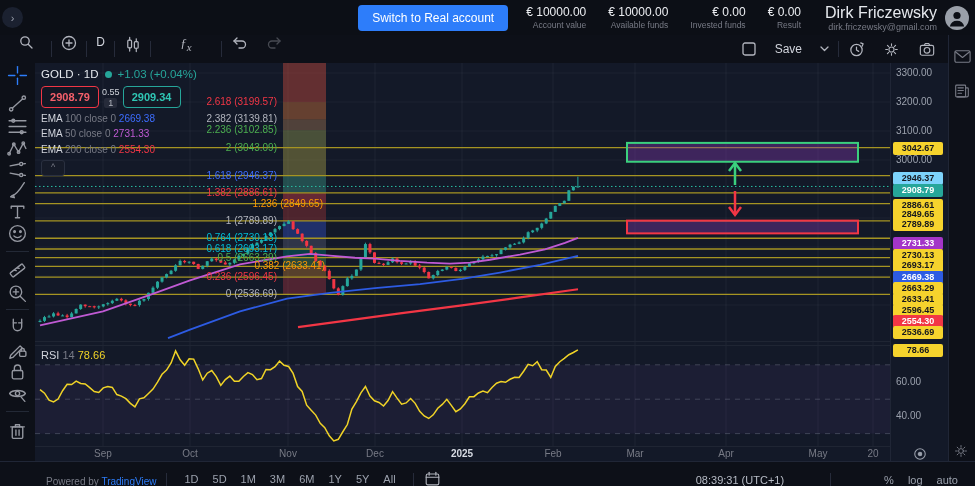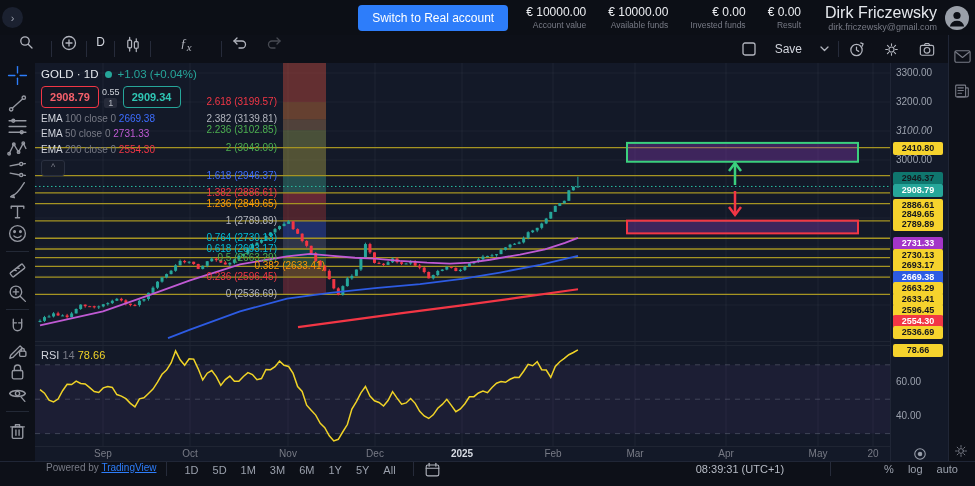--- a/index.html
+++ b/index.html
@@ -78,21 +78,21 @@
        border-left:1px solid #202636;}
   .ax-lab{position:absolute;left:5px;font-size:10px;color:#9ba1ad;}
   .badge{position:absolute;left:2px;width:50px;height:13px;line-height:13px;border-radius:2px;
        text-align:center;font-size:9px;font-weight:bold;}
   .right-toolbar{position:absolute;left:948px;top:-28px;width:27px;height:426px;background:#0d1018;
        border-left:1px solid #202636;z-index:6;}
   .rt-icon{position:absolute;left:4px;width:19px;height:19px;cursor:pointer;}
   .rt-icon svg{stroke:#787b86;fill:none;stroke-width:1.2;stroke-linecap:round;stroke-linejoin:round;}
   
   .bottom{position:absolute;top:461px;left:0;width:975px;height:25px;background:#0d1018;
-       border-top:1px solid #202636;display:flex;align-items:flex-start;font-size:11px;}
+       border-top:1px solid #202636;display:flex;align-items:flex-end;font-size:11px;}
   .powered{margin-left:46px;color:#787b86;font-size:10px;}
   .powered a{color:#2d7dfa;text-decoration:underline;cursor:pointer;}
   .bb-sep{width:1px;height:14px;background:#262b3a;margin:0 10px;}
   .range-btn{background:none;border:none;color:#9ba1ad;font-family:inherit;font-size:11px;
        padding:2px 7px;cursor:pointer;}
   .bb-right{margin-left:auto;display:flex;align-items:center;margin-right:10px;gap:36px;}
   .clock{color:#b7bcc6;cursor:pointer;}
   .toggle{color:#9ba1ad;margin:0 7px;cursor:pointer;}
 </style>
 </head>
@@ -678,21 +678,21 @@
         <span class="y">78.66</span>
       </div>
 
       <div id="fibLabels">
           <div class="fib-lab" style="top: 33.12px; color: rgb(242, 54, 69);">2.618 (3199.57)</div>
           <div class="fib-lab" style="top: 50.45px; color: rgb(178, 181, 190);">2.382 (3139.81)</div>
           <div class="fib-lab" style="top: 61.17px; color: rgb(76, 175, 80);">2.236 (3102.85)</div>
           <div class="fib-lab" style="top: 78.5px; color: rgb(76, 175, 80);">2 (3043.09)</div>
           <div class="fib-lab" style="top: 106.55px; color: rgb(61, 109, 255);">1.618 (2946.37)</div>
           <div class="fib-lab" style="top: 123.88px; color: rgb(242, 54, 69);">1.382 (2886.61)</div>
-          <div class="fib-lab" style="top: 134.6px; color: rgb(255, 152, 0);">1.236 (2849.65)</div>
+          <div class="fib-lab" style="top: 134.6px; color: rgb(255, 152, 0); padding-left: 46px;">1.236 (2849.65)</div>
           <div class="fib-lab" style="top: 151.93px; color: rgb(178, 181, 190);">1 (2789.89)</div>
           <div class="fib-lab" style="top: 169.26px; color: rgb(0, 188, 212); text-align: right;">0.764 (2730.13)</div>
           <div class="fib-lab" style="top: 179.98px; color: rgb(0, 188, 212);">0.618 (2693.17)</div>
           <div class="fib-lab" style="top: 188.64px; color: rgb(76, 175, 80);">0.5 (2663.29)</div>
           <div class="fib-lab" style="top: 197.31px; color: rgb(255, 152, 0); padding-left: 48px;">0.382 (2633.41)</div>
           <div class="fib-lab" style="top: 208.03px; color: rgb(242, 54, 69);">0.236 (2596.45)</div>
           <div class="fib-lab" style="top: 225.36px; color: rgb(178, 181, 190);">0 (2536.69)</div>
         </div>
       <div id="monthLabels">
           <div class="month-lab" style="left: 46px;">Sep</div>
@@ -704,26 +704,26 @@
           <div class="month-lab" style="left: 578px;">Mar</div>
           <div class="month-lab" style="left: 669px;">Apr</div>
           <div class="month-lab" style="left: 761px;">May</div>
           <div class="month-lab" style="left: 816px;">20</div>
         </div>
     </div>
 
     <div class="axis-col" id="axisCol">
         <div class="ax-lab" style="top: 4px;">3300.00</div>
         <div class="ax-lab" style="top: 33px;">3200.00</div>
-        <div class="ax-lab" style="top: 62px; font-style: italic;">3100.00</div>
+        <div class="ax-lab" style="top: 62px;">3100.00</div>
         <div class="ax-lab" style="top: 91px;">3000.00</div>
         <div class="ax-lab" style="top: 313px;">60.00</div>
         <div class="ax-lab" style="top: 347.4px;">40.00</div>
-        <div class="badge" style="top: 78.5px; background: rgb(246, 211, 45); color: rgb(21, 23, 30);">2410.80</div>
-        <div class="badge" style="top: 108.5px; background: #0f766e; color: rgb(21, 23, 30);">2946.37</div>
+        <div class="badge" style="top: 78.5px; background: rgb(246, 211, 45); color: rgb(21, 23, 30);">3042.67</div>
+        <div class="badge" style="top: 108.5px; background: #7dd3fc; color: rgb(21, 23, 30);">2946.37</div>
         <div class="badge" style="top: 120.5px; background: rgb(38, 166, 154); color: rgb(255, 255, 255);">2908.79</div>
         <div class="badge" style="top: 135.5px; background: rgb(246, 211, 45); color: rgb(21, 23, 30);">2886.61</div>
         <div class="badge" style="top: 144.5px; background: rgb(246, 211, 45); color: rgb(21, 23, 30);">2849.65</div>
         <div class="badge" style="top: 154.5px; background: rgb(246, 211, 45); color: rgb(21, 23, 30);">2789.89</div>
         <div class="badge" style="top: 173.5px; background: rgb(163, 53, 200); color: rgb(255, 255, 255);">2731.33</div>
         <div class="badge" style="top: 185.5px; background: rgb(246, 211, 45); color: rgb(21, 23, 30);">2730.13</div>
         <div class="badge" style="top: 195.5px; background: rgb(246, 211, 45); color: rgb(21, 23, 30);">2693.17</div>
         <div class="badge" style="top: 207.5px; background: rgb(45, 91, 227); color: rgb(255, 255, 255);">2669.38</div>
         <div class="badge" style="top: 218.5px; background: rgb(246, 211, 45); color: rgb(21, 23, 30);">2663.29</div>
         <div class="badge" style="top: 229.5px; background: rgb(246, 211, 45); color: rgb(21, 23, 30);">2633.41</div>

